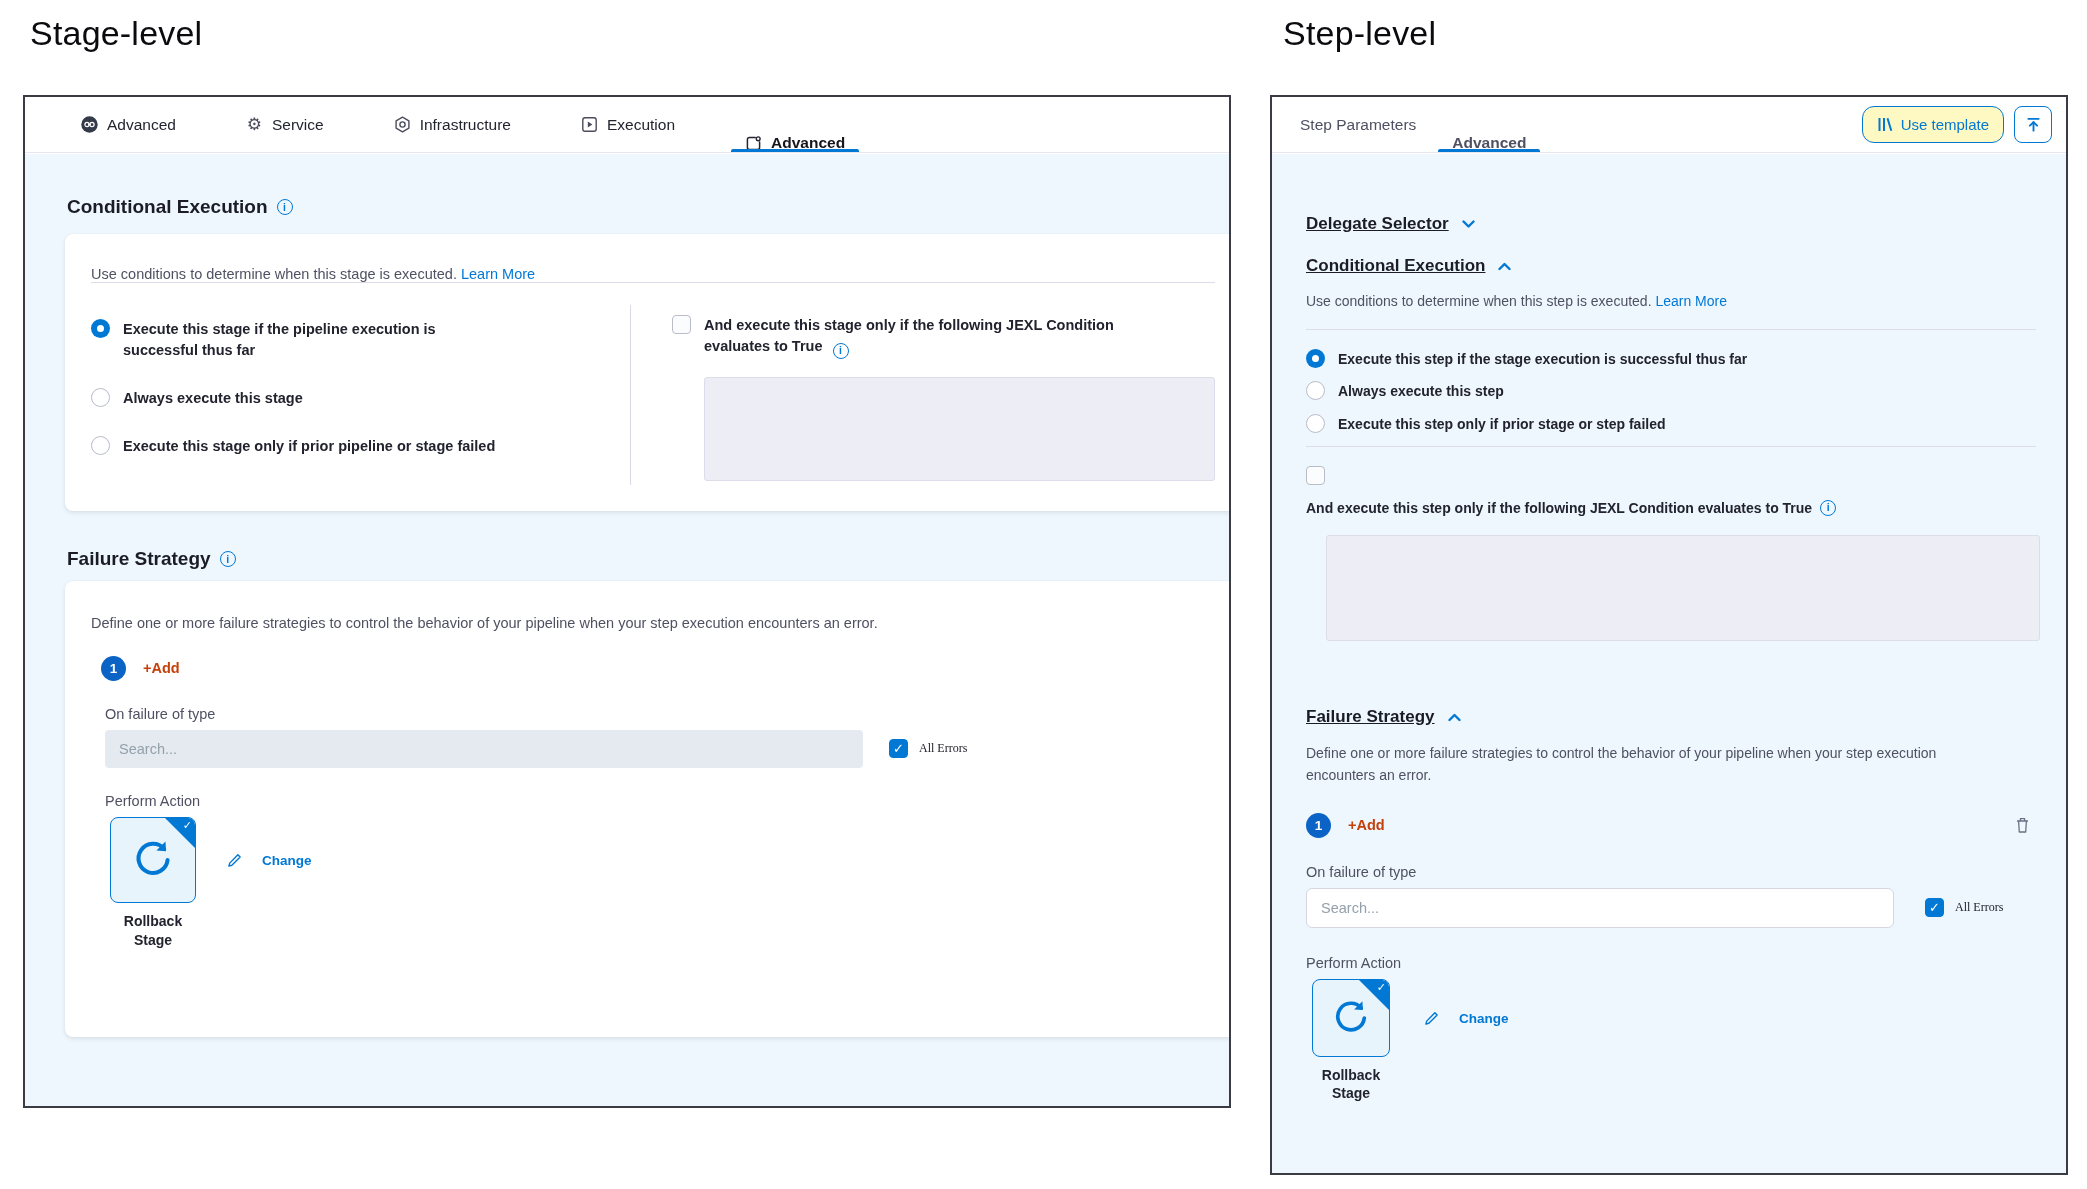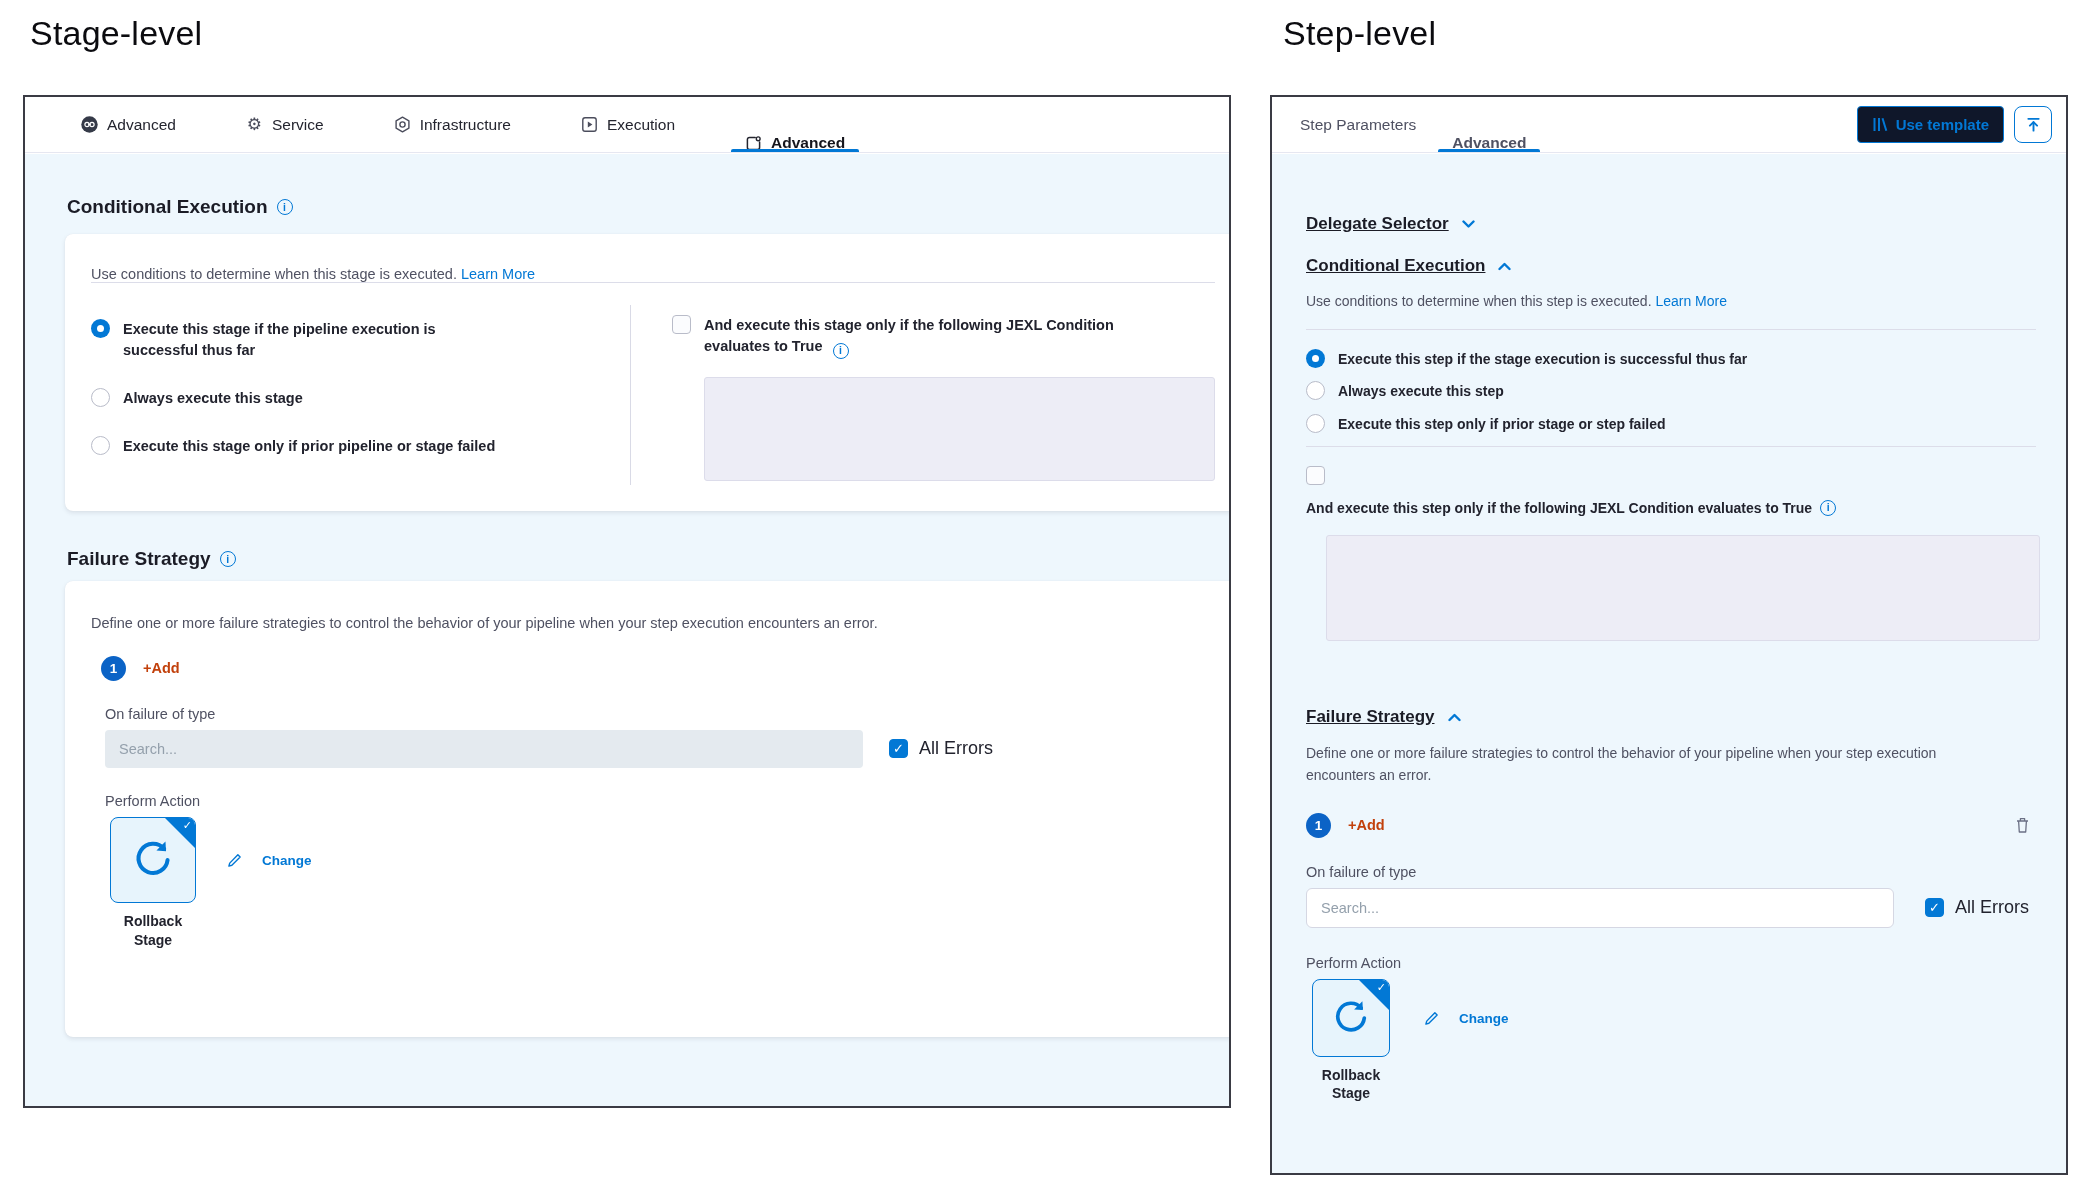--- a/index.html
+++ b/index.html
@@ -24,22 +24,22 @@
   #stage-panel .tab { margin-right:42px; }
   #step-panel  .tab { margin-right:8px; font-size:15.5px; color:#4f5162; }
   .tab.active { font-weight:700; color:#16161d;align-items:flex-end; }
   .tab.active::after { content:""; position:absolute; left:0; right:0; bottom:0; height:3px;
     background:#0278d5; border-radius:2px 2px 0 0; }
   .tab .ticon { display:inline-flex; width:17px; height:17px; align-items:center; justify-content:center; }
   .gear-glyph { font-size:17px; color:#4b4d5c; line-height:1; }
 
   .tab-actions { margin-left:auto; display:flex; align-items:center; gap:10px; }
   .btn-outline { display:flex; align-items:center; gap:8px; height:37px; padding:0 14px;
-    border:1.5px solid #0278d5; border-radius:4px; color:#0278d5; font-weight:700; font-size:15px;
-    background:#0f172a; cursor:pointer; }
+    border:1.5px solid #0278d5; border-radius:12px; color:#0278d5; font-weight:400; font-size:15px;
+    background:#fef9c3; cursor:pointer; }
   .btn-icon { width:38px; height:37px; display:flex; align-items:center; justify-content:center;
     border:1.5px solid #0278d5; border-radius:8px; background:#fff; cursor:pointer; }
 
   
   .content { position:absolute; left:0; right:0; top:57px; bottom:0; background:#eef7fd; overflow:hidden; }
   #stage-panel .content { padding:0 0 0 0; }
   #step-panel  .content { padding:0 30px 0 34px; }
 
   .section-heading { display:flex; align-items:center; gap:9px; font-weight:700; color:#1b1c26; }
   #stage-panel .section-heading { font-size:19px; margin-left:42px; }
@@ -99,21 +99,21 @@
   .badge-row { display:flex; align-items:center; gap:17px; }
   #stage-fs-card .badge-row { margin-top:25px; margin-left:10px; }
   #stage-fs-card .field-label { margin-left:14px; }
   #stage-onfail-label { margin-top:25px; }
   .search-row { display:flex; align-items:center; }
   #stage-fs-card .search-row { margin-top:8px; margin-left:14px; }
   #stage-search { width:758px; height:38px; background:#e4eaef; border:none; border-radius:4px;
     padding:0 14px; font-size:14.5px; color:#3f4252; outline:none; }
   #stage-search::placeholder { color:#94a0ac; }
   #stage-fs-card .allerrors { display:flex; align-items:center; gap:11px; margin-left:26px; }
-  .allerrors-label { font-size:18px; color:#22232e; }
+  .allerrors-label { font-size:12px; color:#22232e;font-family:Liberation Serif, serif; }
   #stage-perform-label { margin-top:25px; }
   #stage-action-row { display:flex; align-items:flex-start; margin-top:8px; margin-left:14px; }
   #stage-action-col { display:flex; flex-direction:column; align-items:center; width:96px; }
   #stage-action-tile { width:86px; height:86px; }
   #stage-action-col .action-name { margin-top:9px; width:80px; }
   #stage-action-row .change-link { margin-left:26px; margin-top:36px; }
 
   
   .collapse-row { display:flex; align-items:center; gap:13px; cursor:pointer;text-decoration:underline; }
   #step-delegate-row { margin-top:60px; }

